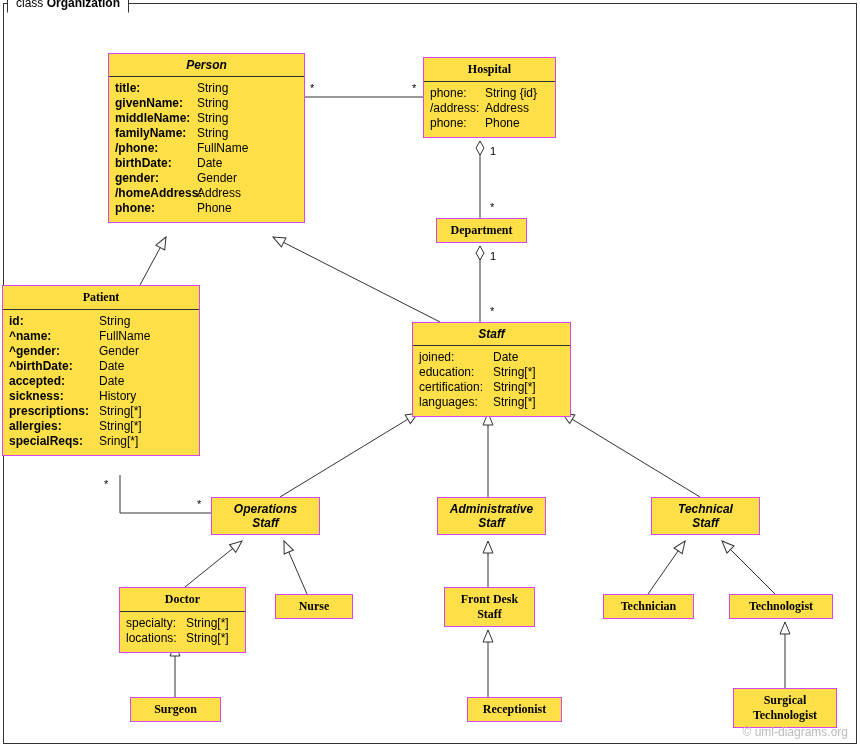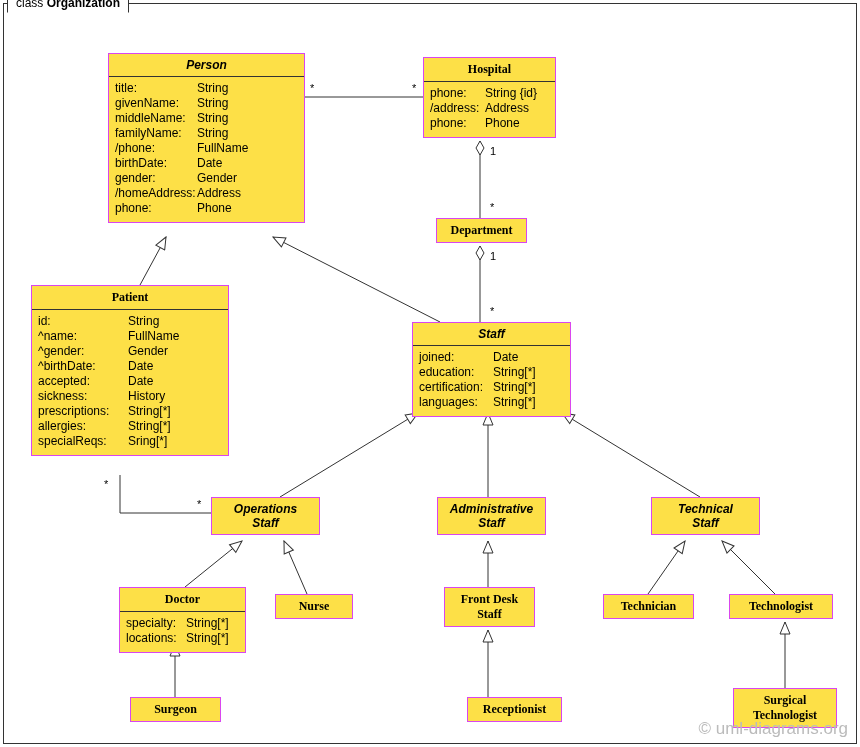--- a/index.html
+++ b/index.html
@@ -45,33 +45,33 @@
   }
   .class-title.plain { font-style: normal; font-family: Liberation Serif, serif; }
   .attrs {
     padding: 4px 6px 6px;
   }
   .attr-row {
     display: flex;
     line-height: 15px;
     white-space: pre;
   }
-  .attr-name { width: 90px; display:inline-block; }
+  .attr-name { width: 90px; display:inline-block;font-weight:bold; }
   .attr-wide .attr-name { width: 82px; }
   .float-label {
     position: absolute;
     font-size: 11px;
     color: #000;
     background: transparent;
   }
   .watermark {
     position: absolute;
     right: 12px; bottom: 8px;
     color: #bbb;
-    font-size: 17px;
+    font-size: 12px;
     font-family: Arial, sans-serif;
   }
   svg.lines {
     position: absolute;
     left:0; top:0;
     width: 860px; height: 747px;
     pointer-events: none;
   }
 </style>
 </head>
@@ -159,21 +159,21 @@
       <div class="attr-row"><span style="width:55px;display:inline-block">phone:</span><span>String {id}</span></div>
       <div class="attr-row"><span style="width:55px;display:inline-block">/address:</span><span>Address</span></div>
       <div class="attr-row"><span style="width:55px;display:inline-block">phone:</span><span>Phone</span></div>
     </div>
   </div>
 
   <div class="class-box" style="left:436px;top:218px;width:91px">
     <div class="class-title plain" style="border-bottom:none">Department</div>
   </div>
 
-  <div class="class-box" style="left:31px;top:285px;width:198px">
+  <div class="class-box" style="left:2px;top:285px;width:198px">
     <div class="class-title plain">Patient</div>
     <div class="attrs">
       <div class="attr-row"><span class="attr-name">id:</span><span>String</span></div>
       <div class="attr-row"><span class="attr-name">^name:</span><span>FullName</span></div>
       <div class="attr-row"><span class="attr-name">^gender:</span><span>Gender</span></div>
       <div class="attr-row"><span class="attr-name">^birthDate:</span><span>Date</span></div>
       <div class="attr-row"><span class="attr-name">accepted:</span><span>Date</span></div>
       <div class="attr-row"><span class="attr-name">sickness:</span><span>History</span></div>
       <div class="attr-row"><span class="attr-name">prescriptions:</span><span>String[*]</span></div>
       <div class="attr-row"><span class="attr-name">allergies:</span><span>String[*]</span></div>

